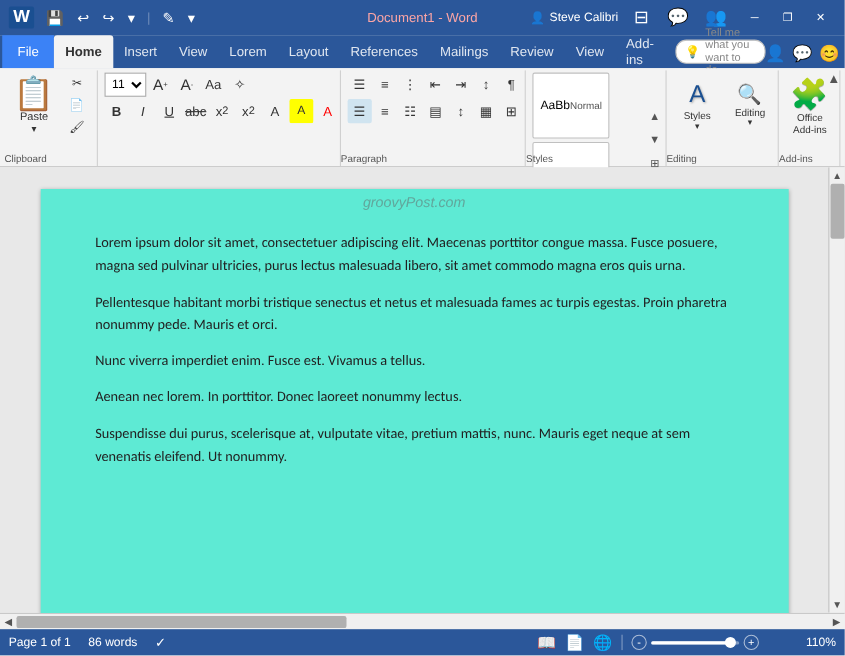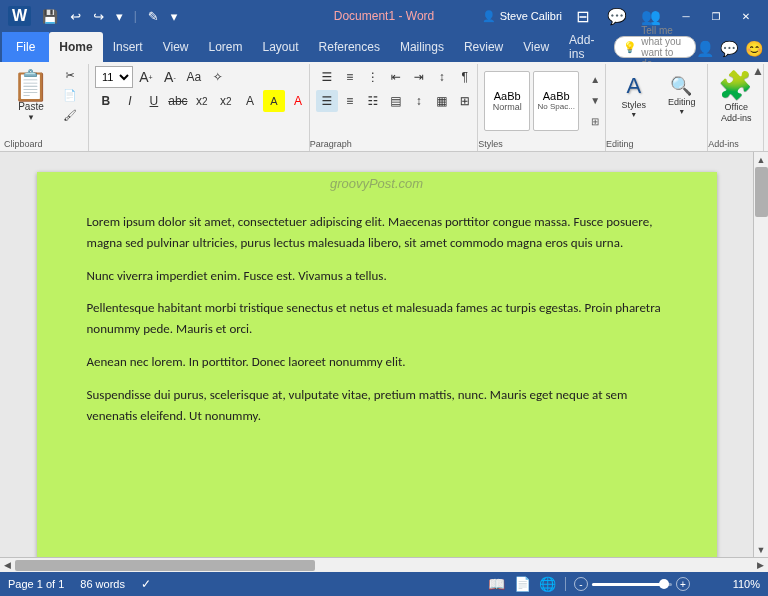--- a/index.html
+++ b/index.html
@@ -169,26 +169,25 @@
 
     
     .styles-group .ribbon-group-content { flex-direction: row; align-items: center; }
     .styles-gallery {
       display: flex;
       gap: 3px;
       flex-wrap: wrap;
       width: 100px;
     }
     .style-item {
-      width: 46px;
+      width: 70px;
       height: 60px;
       background: white;
       border: 1px solid #c0c0c0;
       display: flex;
-      flex-direction: column;
       align-items: center;
       justify-content: center;
       font-size: 10px;
       cursor: pointer;
       border-radius: 2px;
     }
     .styles-scroll { display: flex; flex-direction: column; justify-content: space-between; height: 60px; margin-left: 2px; }
     .styles-scroll-btn {
       width: 14px;
       height: 18px;
@@ -274,21 +273,21 @@
     .doc-scroll-area {
       flex: 1;
       overflow-y: scroll;
       overflow-x: hidden;
       display: flex;
       flex-direction: column;
       align-items: center;
       padding: 20px 0;
     }
     .doc-page {
-      background: #bef264;
+      background: #5eead4;
       width: 680px;
       min-height: 400px;
       box-shadow: 0 1px 4px rgba(0,0,0,0.3);
       padding: 40px 50px 40px 50px;
       position: relative;
     }
     .watermark {
       position: absolute;
       top: 4px;
       left: 50%;
@@ -623,23 +622,23 @@
 
   <div class="ribbon-collapse-btn">▲</div>
 </div>
 
 <div class="doc-area">
   <div class="doc-scroll-area">
     <div class="doc-page">
       <div class="watermark">groovyPost.com</div>
       <div class="doc-text">
         <div class="doc-para">Lorem ipsum dolor sit amet, consectetuer adipiscing elit. Maecenas porttitor congue massa. Fusce posuere, magna sed pulvinar ultricies, purus lectus malesuada libero, sit amet commodo magna eros quis urna.</div>
+        <div class="doc-para">Pellentesque habitant morbi tristique senectus et netus et malesuada fames ac turpis egestas. Proin pharetra nonummy pede. Mauris et orci.</div>
         <div class="doc-para">Nunc viverra imperdiet enim. Fusce est. Vivamus a tellus.</div>
-        <div class="doc-para">Pellentesque habitant morbi tristique senectus et netus et malesuada fames ac turpis egestas. Proin pharetra nonummy pede. Mauris et orci.</div>
-        <div class="doc-para">Aenean nec lorem. In porttitor. Donec laoreet nonummy elit.</div>
+        <div class="doc-para">Aenean nec lorem. In porttitor. Donec laoreet nonummy lectus.</div>
         <div class="doc-para">Suspendisse dui purus, scelerisque at, vulputate vitae, pretium mattis, nunc. Mauris eget neque at sem venenatis eleifend. Ut nonummy.</div>
       </div>
     </div>
   </div>
 
   <div class="doc-vscrollbar">
     <div class="scroll-arrow">▲</div>
     <div class="scroll-track">
       <div class="scroll-thumb"></div>
     </div>

